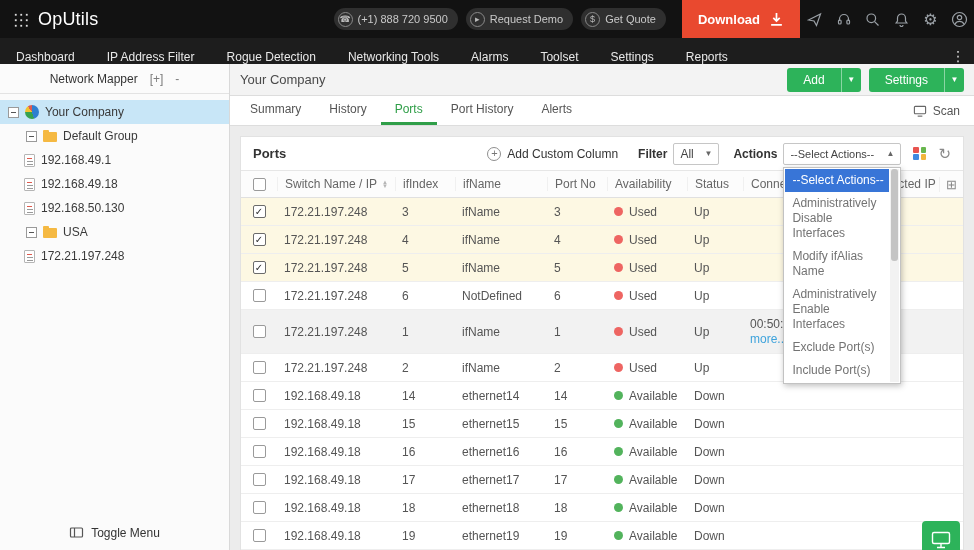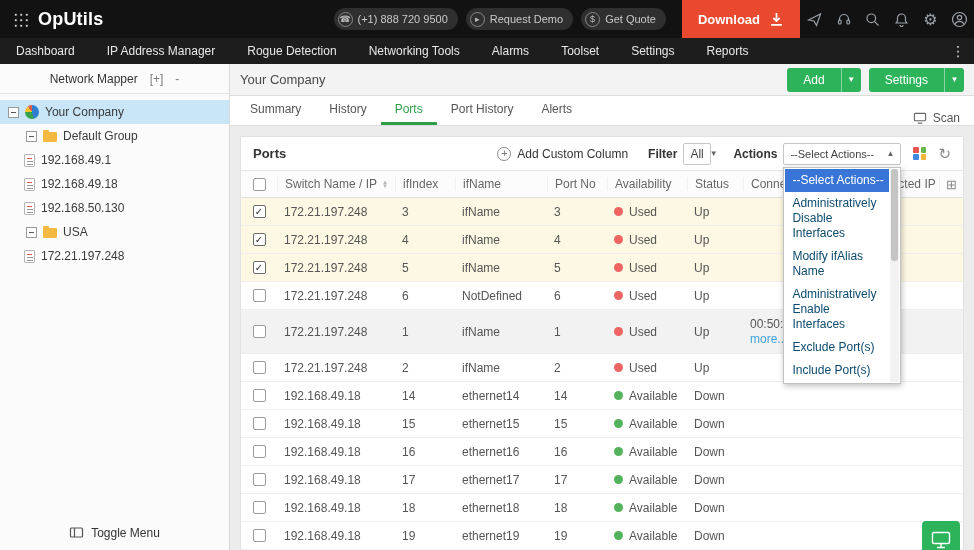--- a/index.html
+++ b/index.html
@@ -2,31 +2,31 @@
 <html style="--accent-green: #2f9e48; --button-green: #2db35a; --download-red: #e9492f; --selected-blue: #3875d7; --tree-selected-bg: #c8e6f7; --checked-row-bg: #fdf8e3; --used-dot: #ee6562; --available-dot: #52b35c;"><head>
 <meta charset="utf-8">
 <style>
 *{box-sizing:border-box;margin:0;padding:0}
 html,body{width:974px;height:550px;overflow:hidden;font-family:"Liberation Sans",sans-serif;font-size:12px;color:#333;background:#ececec}
 body{position:relative}
 
 
 .topbar{height:38px;background:#121212;display:flex;align-items:center;padding-left:12px}
 .apps-icon{width:16px;height:16px;background-image:radial-gradient(#dcdcdc 1.1px,transparent 1.4px);background-size:5.5px 5.5px;background-position:1px 1px;cursor:pointer;flex:none}
-.logo{color:#fff;font-size:18px;font-weight:700;margin-left:10px;letter-spacing:.2px}
+.logo{color:#fff;font-size:18px;font-weight:400;margin-left:10px;letter-spacing:.2px}
 .tb-spacer{flex:1}
 .pill{height:22px;background:#2f2f2f;border-radius:11px;color:#c9c9c9;display:flex;align-items:center;gap:5px;padding:0 10px 0 4px;margin-right:8px;font-size:11px;cursor:pointer}
 .pill-ic{width:15px;height:15px;border:1px solid #8a8a8a;border-radius:50%;display:flex;align-items:center;justify-content:center;font-size:9px;color:#bbb;flex:none}
 .download-btn{height:38px;background:var(--download-red,#e9492f);color:#fff;display:flex;align-items:center;gap:9px;padding:0 16px;font-size:13px;font-weight:700;margin-left:8px;cursor:pointer}
 .tb-icon{width:29px;height:38px;display:flex;align-items:center;justify-content:center;color:#9aa0a6;cursor:pointer;flex:none}
 .tb-icon svg{stroke:#9aa0a6;fill:none;stroke-width:1.2}
 .gear-glyph{font-size:16px;color:#9aa0a6}
 
 
-.navbar{height:26px;background:#1d1d1d;display:flex;align-items:center;color:#e8e8e8}
+.navbar{height:26px;background:#1d1d1d;display:flex;align-items:flex-end;color:#e8e8e8}
 .nav-item{display:flex;align-items:center;padding:0 16px;cursor:pointer;white-space:nowrap}
 .nav-item.active{background:var(--accent-green,#2f9e48);color:#fff}
 .nav-dots{margin-left:auto;display:flex;align-items:center;padding:0 9px;color:#ddd;font-size:14px;cursor:pointer}
 
 
 .content{display:flex;height:486px}
 
 
 .sidebar{width:230px;background:#fbfbfb;border-right:1px solid #d9d9d9;position:relative;flex:none}
 .sb-header{height:30px;border-bottom:1px solid #e3e3e3;display:flex;align-items:center;justify-content:center;gap:12px;color:#333}
@@ -53,34 +53,34 @@
 
 .main{flex:1;display:flex;flex-direction:column;min-width:0}
 .page-header{height:32px;background:#f3f3f3;border-bottom:1px solid #ddd;display:flex;align-items:center;padding:0 10px;gap:8px;flex:none}
 .group-title{font-size:13px;color:#4a4a4a;flex:1}
 .gbtn{height:24px;background:var(--button-green,#2db35a);border-radius:3px;color:#fff;display:flex;align-items:stretch;font-size:12px;cursor:pointer;overflow:hidden}
 .gbtn-label{display:flex;align-items:center;padding:0 16px}
 .gbtn-caret{width:20px;display:flex;align-items:center;justify-content:center;border-left:1px solid rgba(255,255,255,.45);font-size:8px}
 .tabsbar{height:30px;background:#fff;border-bottom:1px solid #ddd;display:flex;align-items:stretch;padding-left:6px;flex:none}
 .tab{display:flex;align-items:center;padding:0 14px;color:#555;cursor:pointer;border-bottom:3px solid transparent}
 .tab.active{color:var(--accent-green,#2f9e48);border-bottom-color:var(--accent-green,#2f9e48)}
-.scan{margin-left:auto;display:flex;align-items:flex-end;gap:6px;padding:0 14px;color:#555;cursor:pointer}
+.scan{margin-left:auto;display:flex;align-items:center;gap:6px;padding:0 14px;color:#555;cursor:pointer}
 .scan svg{stroke:#666;fill:none;stroke-width:1.2}
 
 
 .panel{flex:1;background:#fff;margin:10px 10px 0 10px;border:1px solid #e2e2e2;border-bottom:none;display:flex;flex-direction:column;overflow:hidden}
 .ptoolbar{height:34px;display:flex;align-items:center;padding:0 12px;border-bottom:1px solid #e6e6e6;flex:none}
 .ptitle{font-weight:700;font-size:13px;color:#333}
 .sp{flex:1}
 .addcol{display:flex;align-items:center;gap:6px;color:#333;margin-right:20px;cursor:pointer}
 .plus-ic{width:14px;height:14px;border:1px solid #8f8f8f;border-radius:50%;color:#777;display:flex;align-items:center;justify-content:center;font-size:11px;line-height:1}
 .flabel{color:#333;font-weight:600;margin-right:6px}
 .select{height:22px;border:1px solid #c6c6c6;border-radius:2px;background:#fff;display:flex;align-items:center;padding:0 6px;color:#444;cursor:pointer}
 .select .caret{font-size:8px;color:#666;margin-left:auto;padding-left:6px}
-.select.filter{width:28px;margin-right:22px}
+.select.filter{width:46px;margin-right:14px}
 .select.actions{width:118px;font-size:11px;margin-right:12px}
 .grid-ic{width:13px;height:13px;display:grid;grid-template-columns:1fr 1fr;gap:1.5px;margin-right:12px;cursor:pointer}
 .grid-ic i{border-radius:1px}
 .grid-ic i:nth-child(1){background:#e8544f}
 .grid-ic i:nth-child(2){background:#68b74e}
 .grid-ic i:nth-child(3){background:#3f8ae0}
 .grid-ic i:nth-child(4){background:#f2b63c}
 .refresh-ic{color:#8a8a8a;font-size:15px;cursor:pointer;line-height:1}
 
 
@@ -101,21 +101,21 @@
 .td.c7{flex-direction:column;align-items:flex-start;justify-content:center;line-height:1.25}
 .mac{color:#555}
 .more{color:#3ea3dc;cursor:pointer}
 .cb{width:13px;height:13px;border:1px solid #9a9a9a;border-radius:2px;background:#fff;display:flex;align-items:center;justify-content:center;font-size:10px;color:#2d2d2d;line-height:1;cursor:pointer}
 .cb.on{border-color:#6b6b6b}
 .dot{width:9px;height:9px;border-radius:50%;margin-right:6px;flex:none}
 .colchooser{font-size:13px;color:#888;cursor:pointer}
 
 
 .actions-menu{position:absolute;z-index:50;background:#fff;border:1px solid #c2c2c2;box-shadow:1px 2px 6px rgba(0,0,0,.25);padding:1px 11px 1px 1px}
-.menu-item{padding:4px 4px 4px 7px;color:#0c4a6e;line-height:1.25;cursor:pointer}
+.menu-item{padding:4px 4px 4px 7px;color:#737373;line-height:1.25;cursor:pointer}
 .menu-item.selected{background:var(--selected-blue,#3875d7);color:#fff}
 .menu-scrollbar{position:absolute;top:1px;bottom:1px;right:1px;width:9px;background:#f2f2f2;cursor:pointer}
 .menu-thumb{position:absolute;top:0;left:1px;width:7px;height:92px;background:#c4c4c4;border-radius:3px}
 
 
 .chat-fab{position:absolute;left:922px;top:521px;width:38px;height:38px;background:var(--button-green,#2db35a);border-radius:4px;display:flex;align-items:flex-start;justify-content:center;padding-top:8px;cursor:pointer;z-index:40}
 .chat-fab svg{stroke:#fff;fill:none;stroke-width:1.4}
 </style>
 </head>
 <body>
@@ -177,21 +177,21 @@
         <circle cx="8.5" cy="8.5" r="7"></circle>
         <circle cx="8.5" cy="6.5" r="2.2"></circle>
         <path d="M4 13.2 a5 5 0 0 1 9 0"></path>
       </svg>
   </div>
 </header>
 
 <nav class="navbar">
   <div style="display:flex">
       <div class="nav-item">Dashboard</div>
-      <div class="nav-item">IP Address Manager</div>
+      <div class="nav-item">IP Address Filter</div>
       <div class="nav-item">Rogue Detection</div>
       <div class="nav-item">Networking Tools</div>
       <div class="nav-item">Alarms</div>
       <div class="nav-item">Toolset</div>
       <div class="nav-item">Settings</div>
       <div class="nav-item">Reports</div>
     </div>
   <div class="nav-dots">⋮</div>
 </nav>
 

